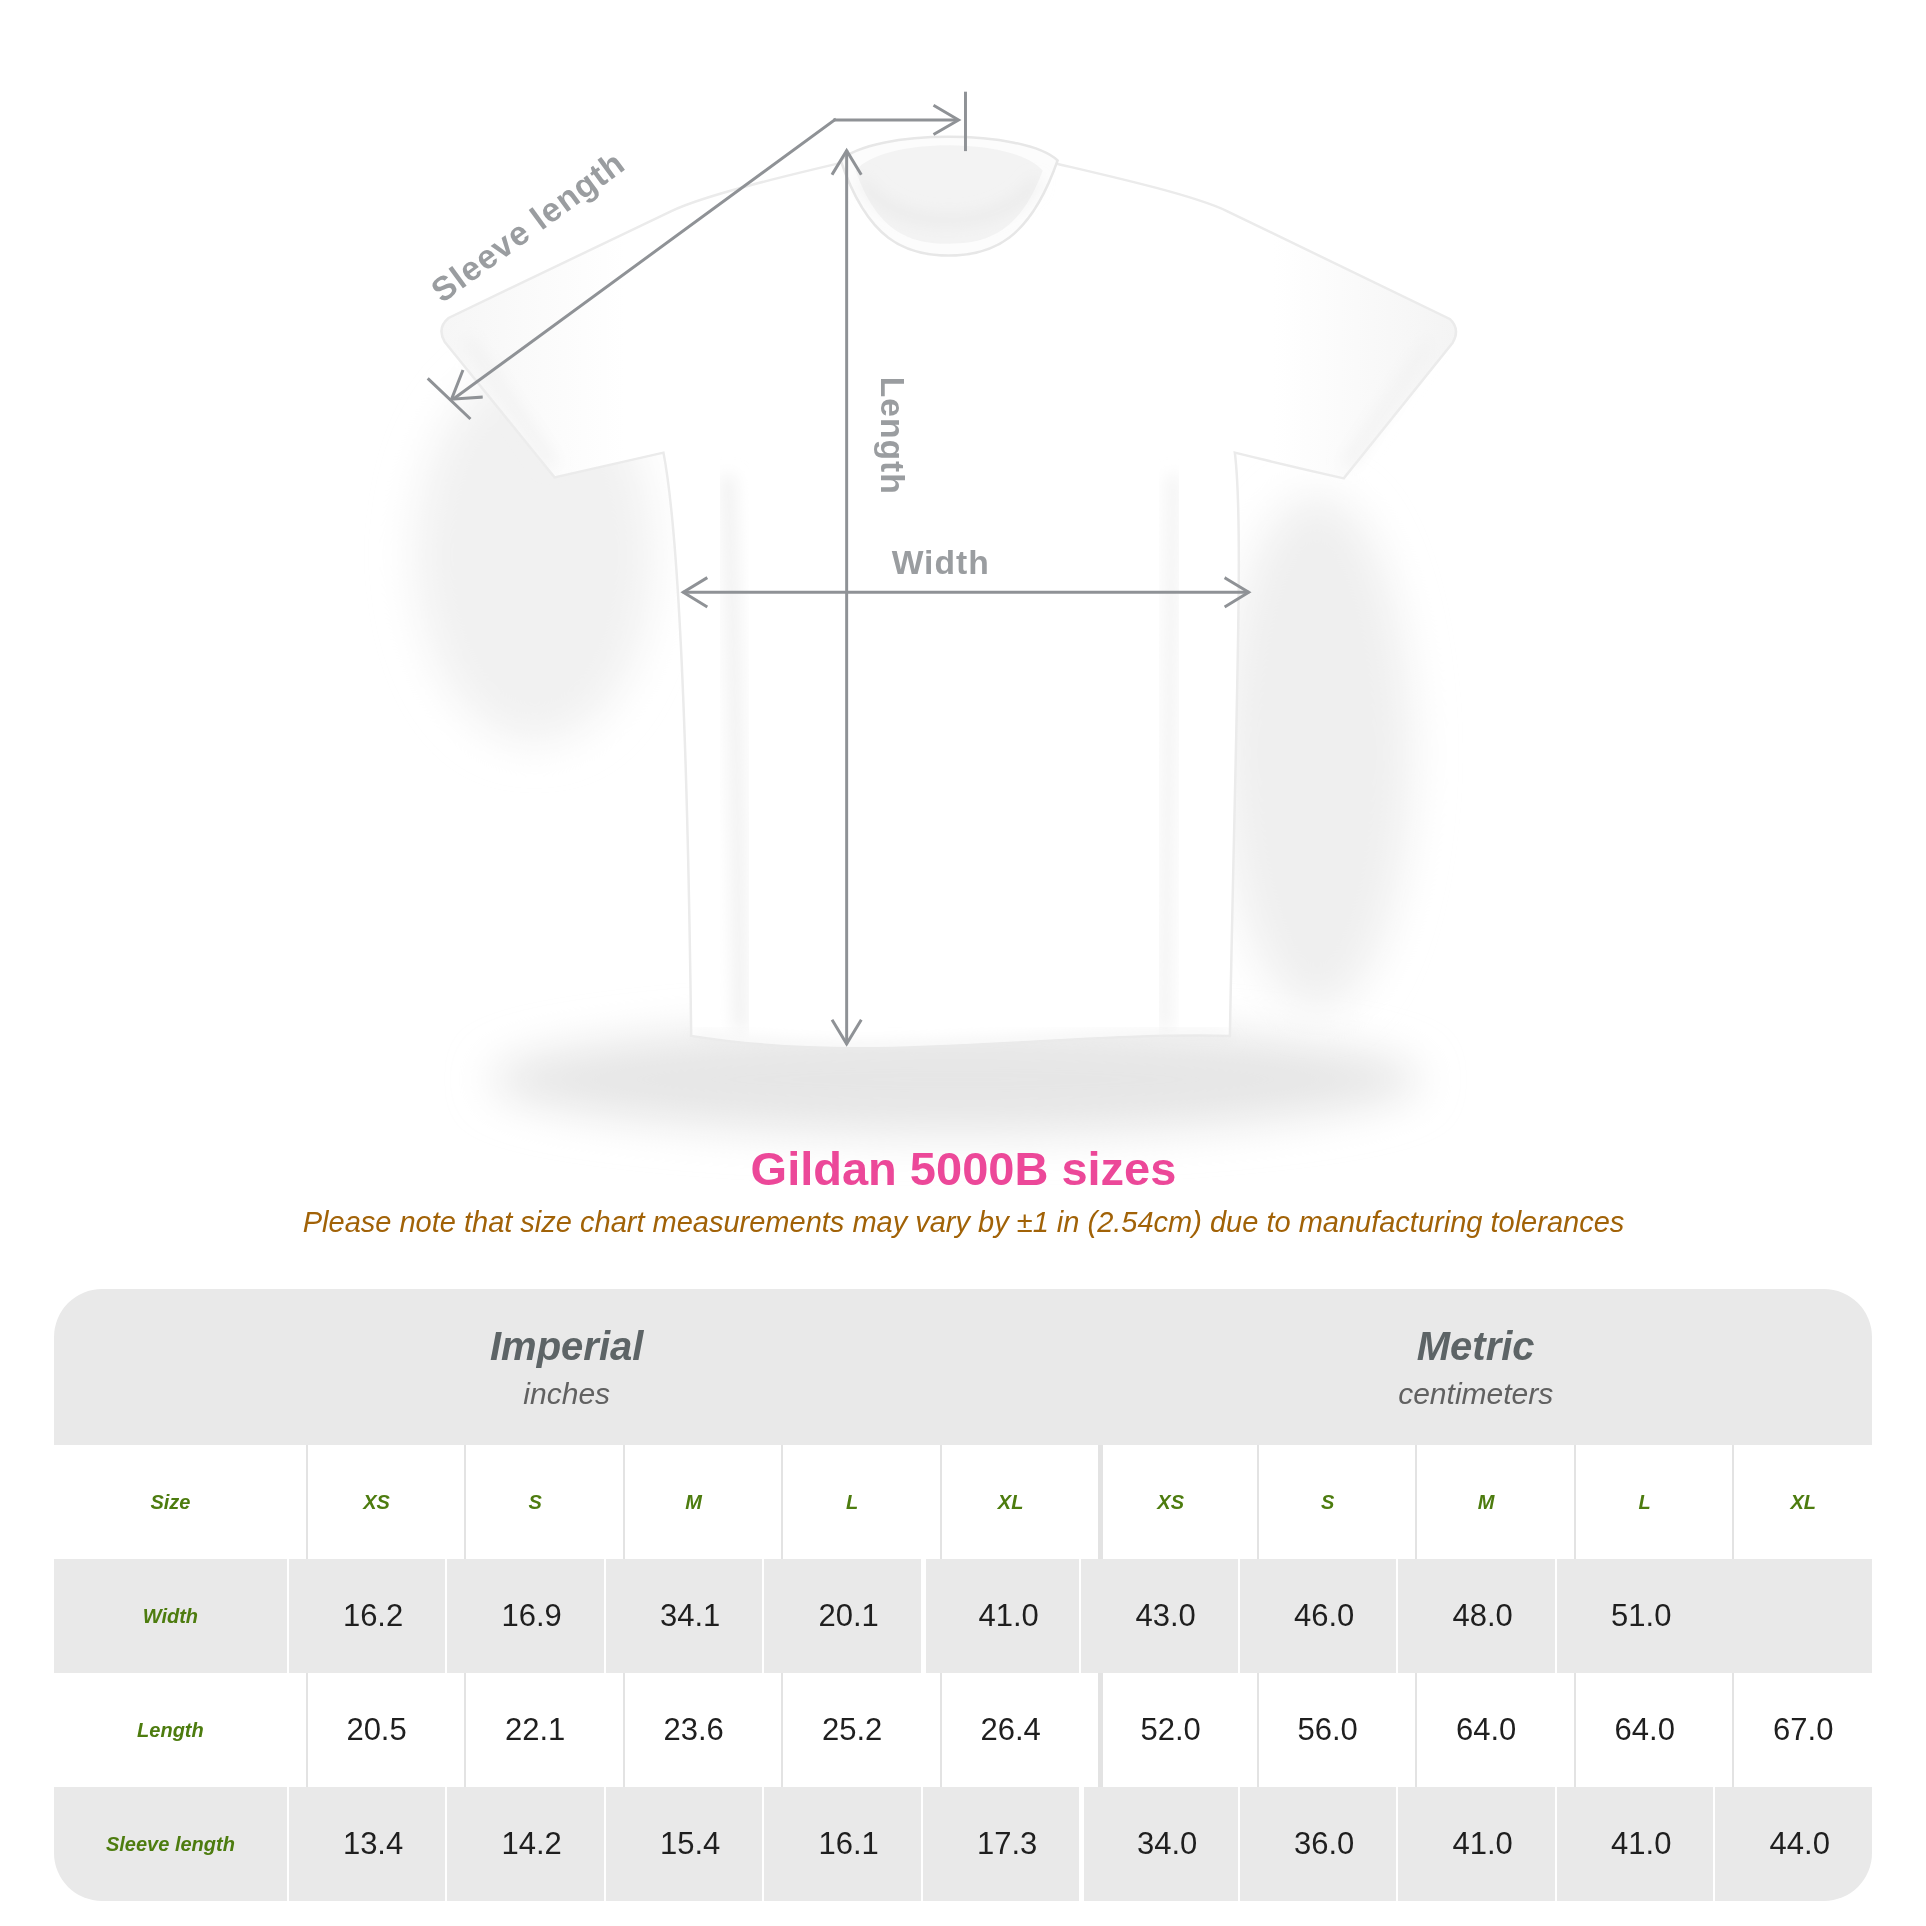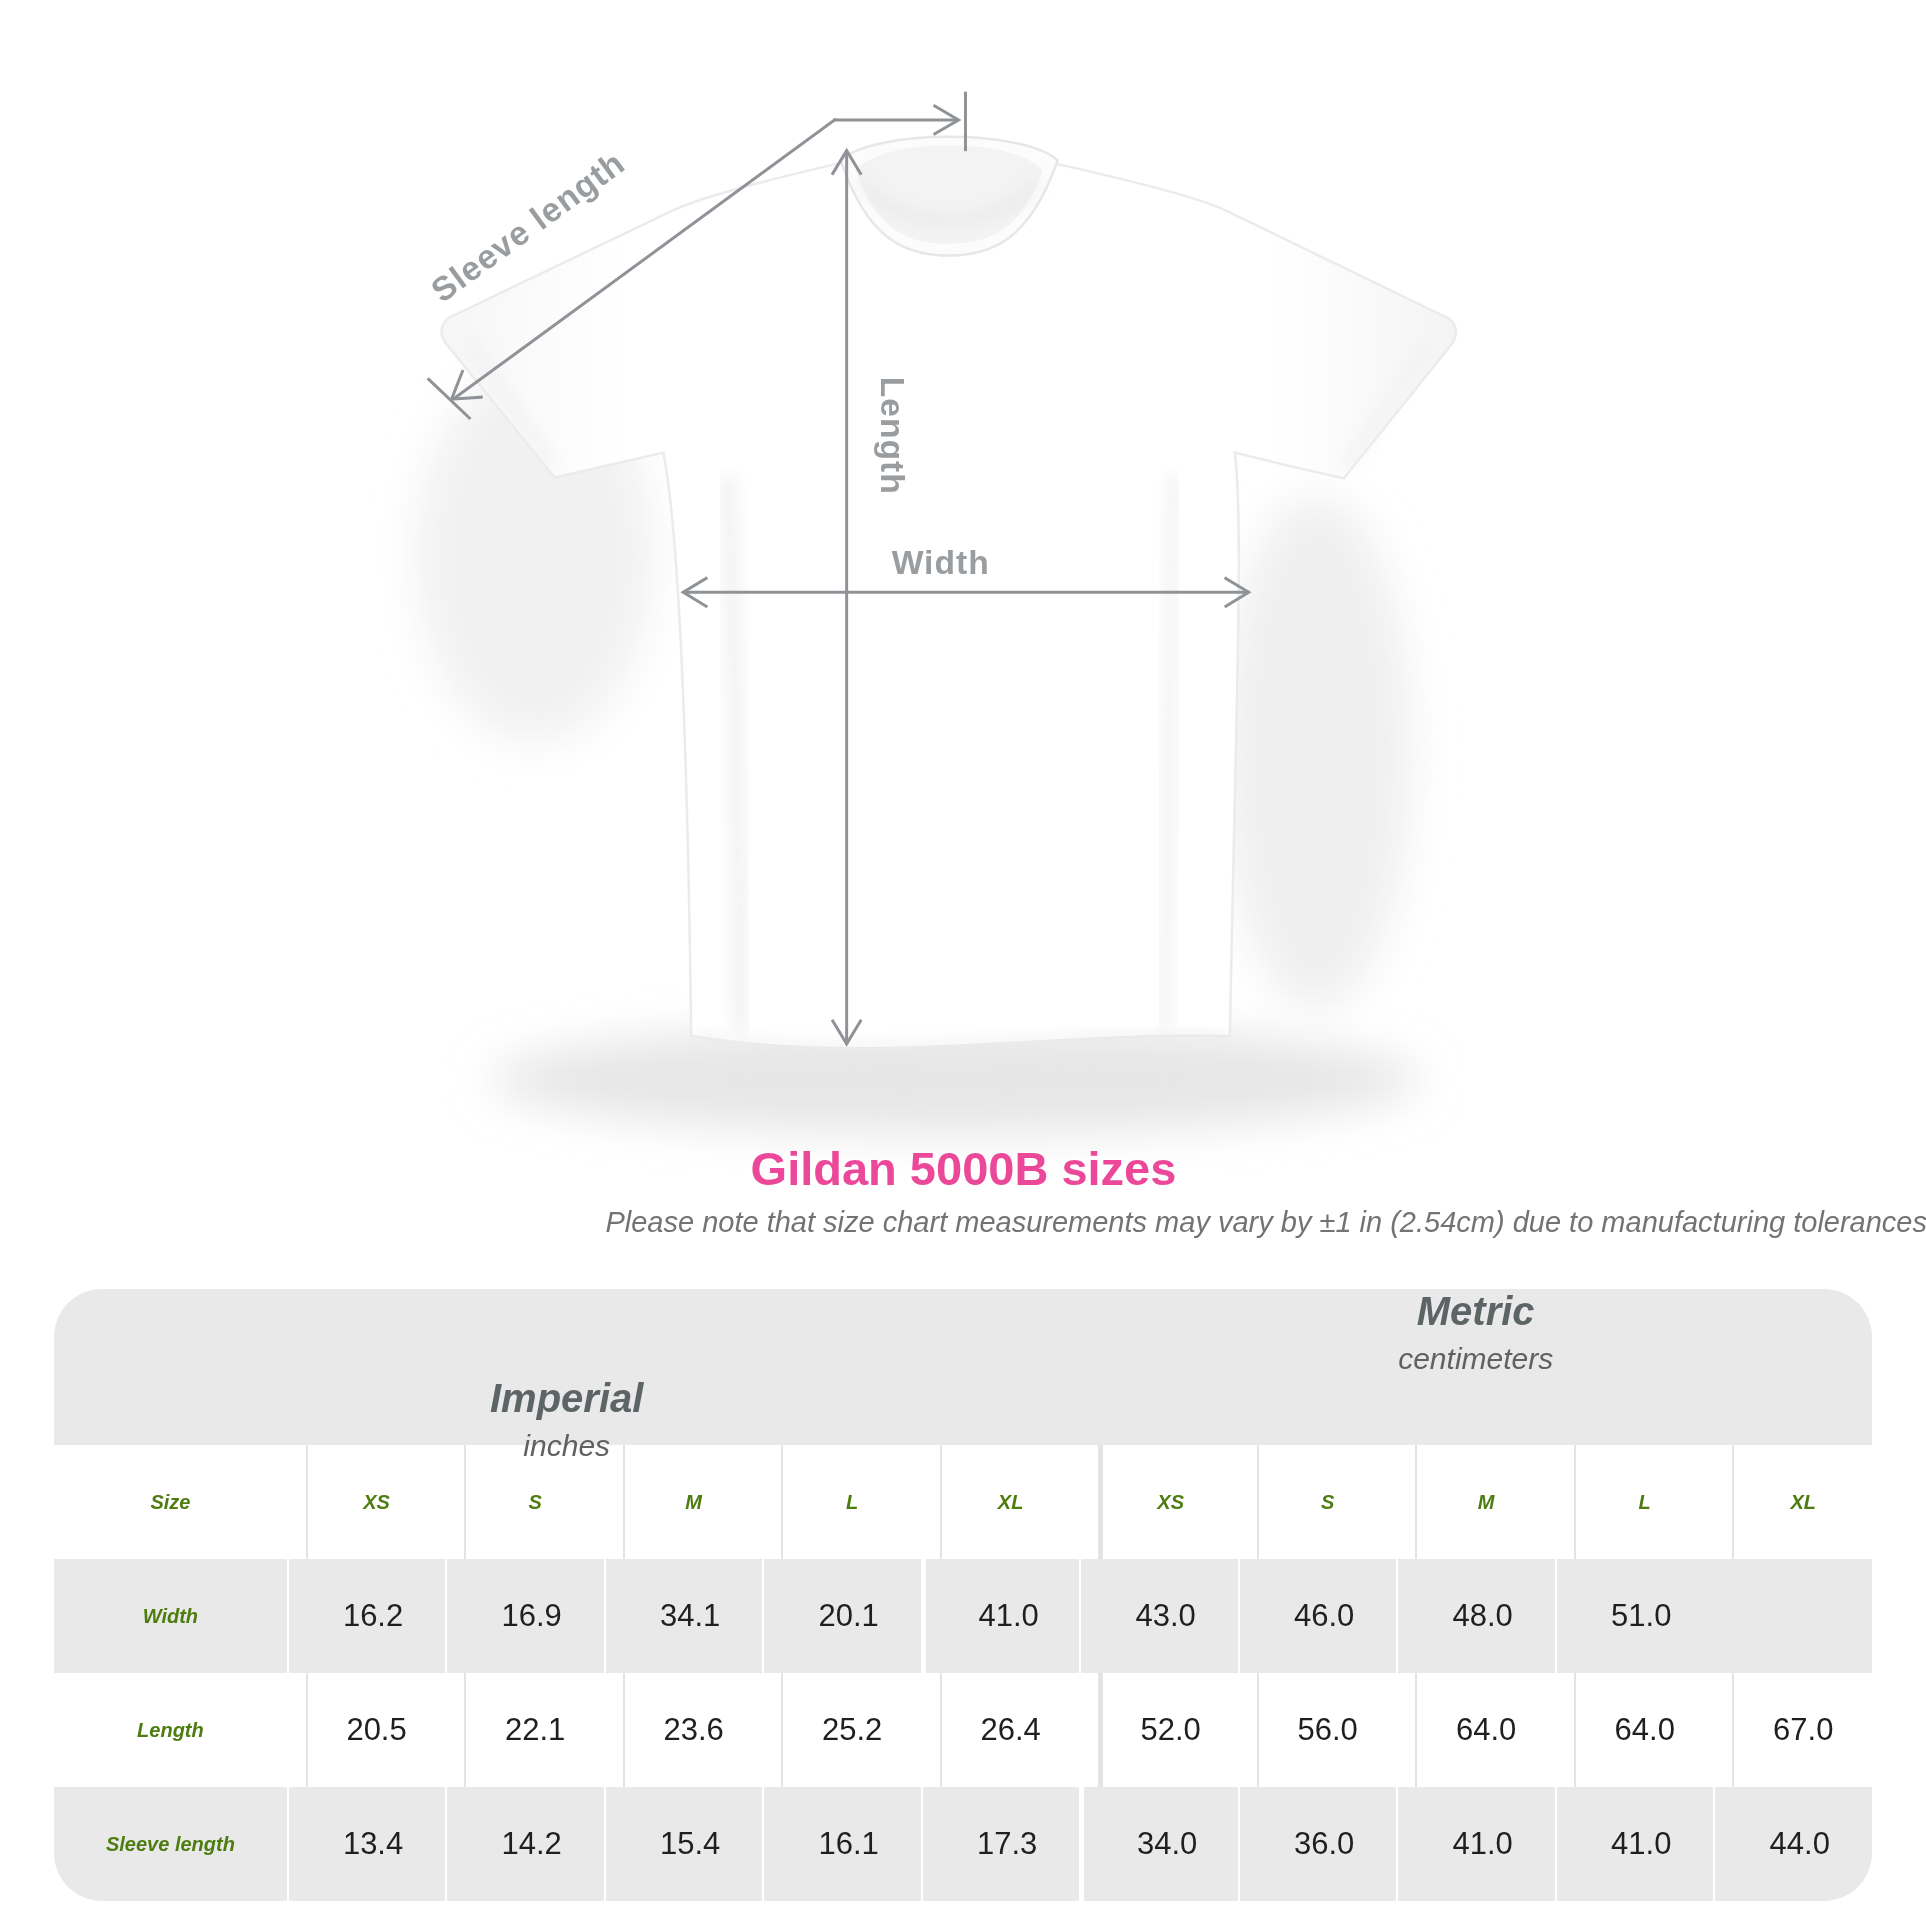--- a/index.html
+++ b/index.html
@@ -3,22 +3,22 @@
 <meta charset="utf-8">
 <style>
   html,body{margin:0;padding:0;background:#fff;}
   .page{position:relative;width:1927px;height:1927px;background:#ffffff;
         font-family:"Liberation Sans",sans-serif;overflow:hidden;}
   .diagram{position:absolute;left:0;top:0;}
   .dim-label{font-family:"Liberation Sans",sans-serif;font-weight:bold;font-size:34px;
              fill:#9a9da0;letter-spacing:1px;}
   .page-title{position:absolute;top:1141px;left:0;width:100%;text-align:center;
               font-size:47px;font-weight:bold;color:#ec4899;}
-  .page-subtitle{position:absolute;top:1206px;left:0;width:100%;text-align:right;
-              font-size:29px;font-style:italic;color:#737373;}
+  .page-subtitle{position:absolute;top:1206px;left:0;width:100%;text-align:center;
+              font-size:29px;font-style:italic;color:#a16207;}
   .size-table{position:absolute;left:54px;top:1289px;width:1818px;height:612px;
               border-radius:48px;overflow:hidden;background:#ffffff;}
   .band{height:156px;background:#e9e9e9;display:grid;
         grid-template-columns:235fr repeat(10,160fr);}
   .unit-block{display:flex;flex-direction:column;align-items:center;justify-content:center;gap:8px;}
   .unit-block.imperial{grid-column:1/7;}
   .unit-block.metric{grid-column:7/12;}
   .unit-name{font-size:40px;font-weight:bold;font-style:italic;color:#5d6466;}
   .unit-sub{font-size:30px;font-style:italic;color:#616161;}
   .trow{height:114px;display:grid;grid-template-columns:235fr repeat(10,160fr);}
@@ -112,27 +112,27 @@
     <text class="dim-label" x="890" y="440" text-anchor="middle" transform="rotate(90 890 440)">Length</text>
     <text class="dim-label" x="950" y="580" text-anchor="middle">Width</text>
   </svg>
 
   <div class="page-title">Gildan 5000B sizes</div>
   <div class="page-subtitle">Please note that size chart measurements may vary by ±1 in (2.54cm) due to manufacturing tolerances</div>
 
   <div class="size-table">
 
     <div class="band">
+      <div class="unit-block imperial">
+        <div class="unit-name">Imperial</div>
+        <div class="unit-sub">inches</div>
+      </div>
       <div class="unit-block metric">
         <div class="unit-name">Metric</div>
         <div class="unit-sub">centimeters</div>
-      </div>
-      <div class="unit-block imperial">
-        <div class="unit-name">Imperial</div>
-        <div class="unit-sub">inches</div>
       </div>
     </div>
 
     <div class="trow white">
       <div class="cell label">Size</div>
       <div class="cell hdr">XS</div>
       <div class="cell hdr">S</div>
       <div class="cell hdr">M</div>
       <div class="cell hdr">L</div>
       <div class="cell hdr">XL</div>

